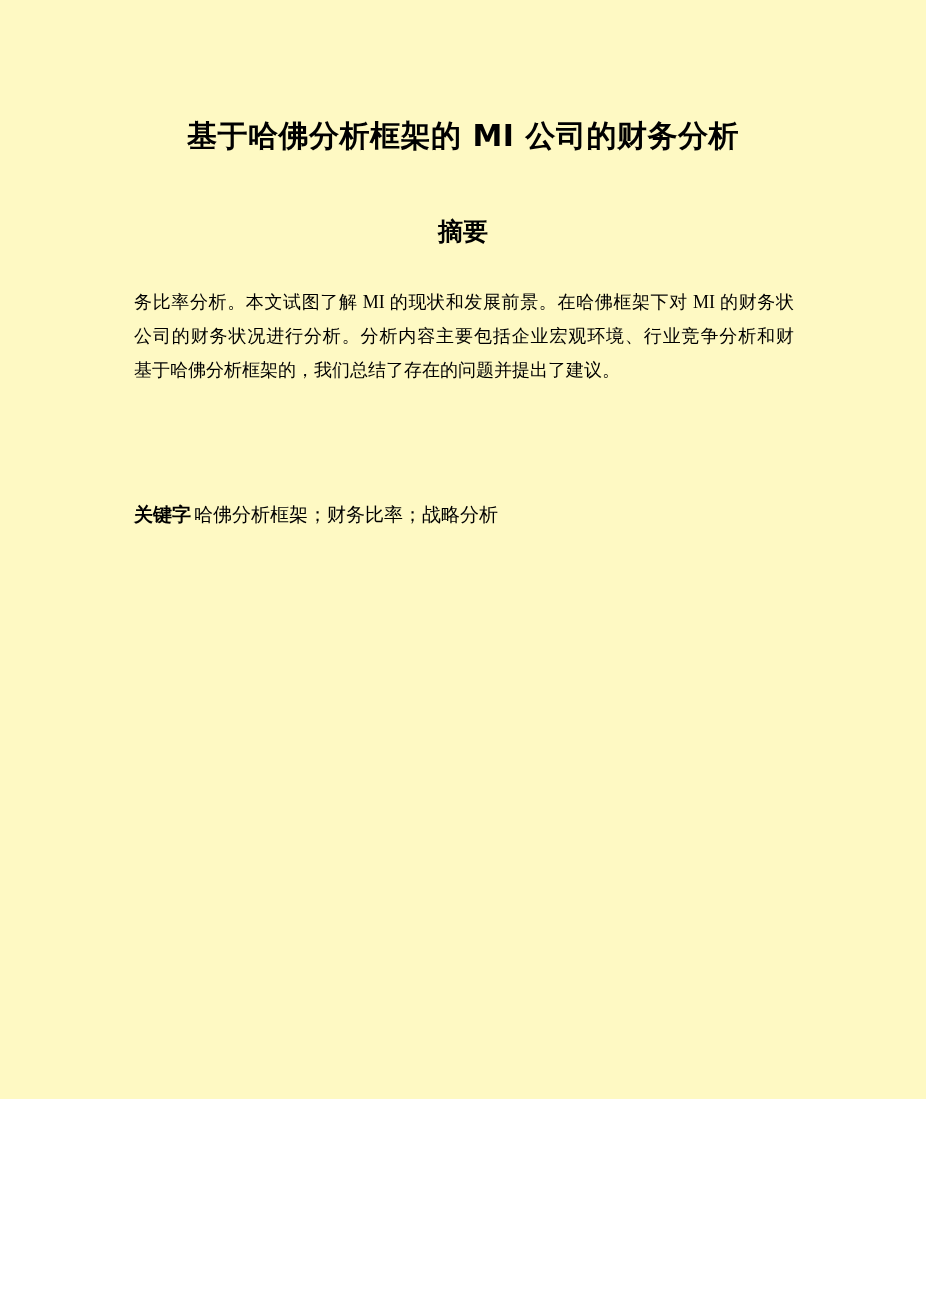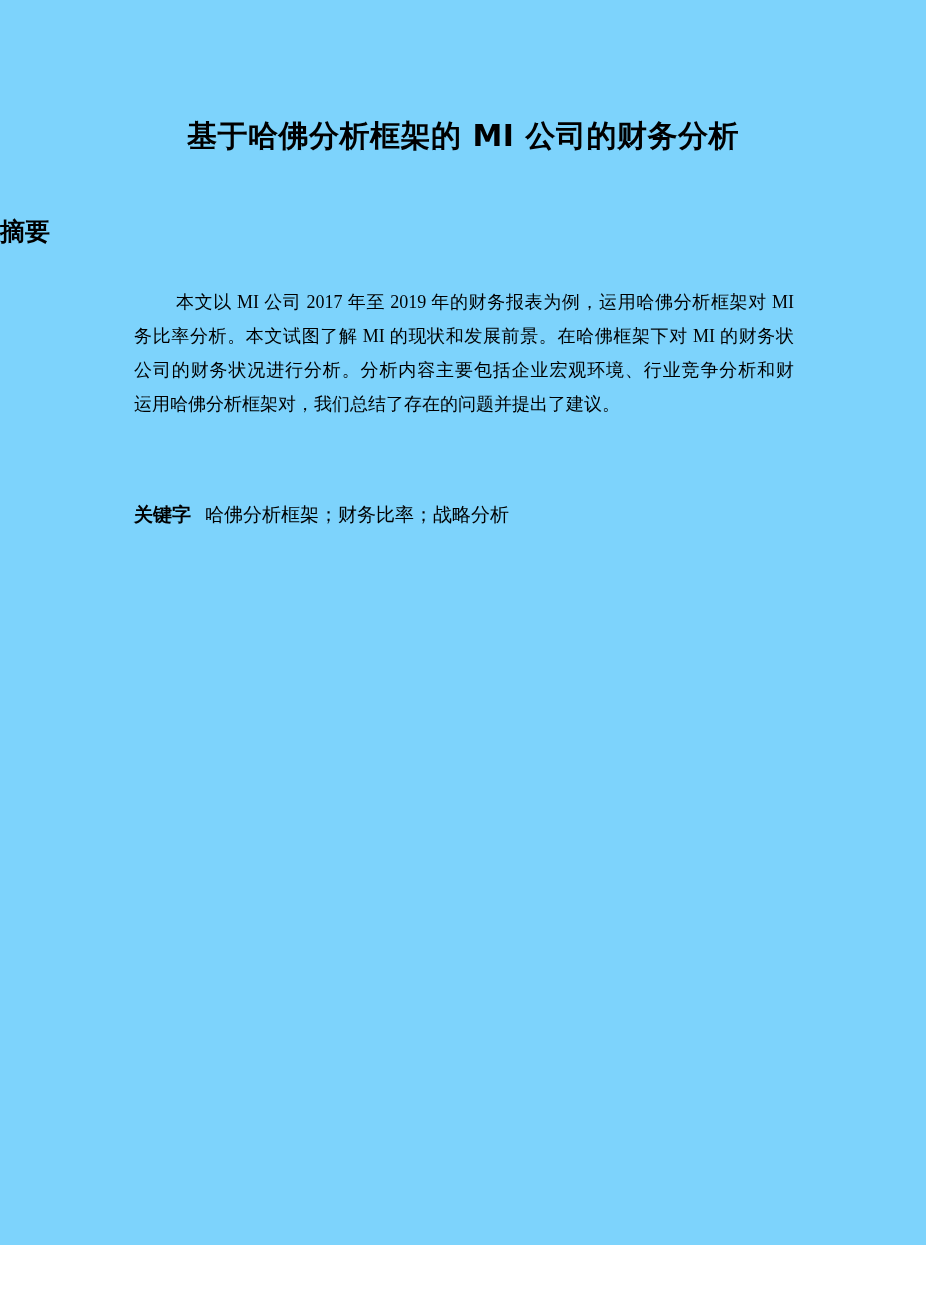--- a/index.html
+++ b/index.html
@@ -3,22 +3,22 @@
 <meta charset="utf-8">
 <style>
   html, body {
     margin: 0;
     padding: 0;
     background: #ffffff;
   }
   .page {
     position: relative;
     width: 926px;
-    height: 1245px;
-    background: #7dd3fc;
+    height: 1099px;
+    background: #fef9c3;
     color: #000000;
     font-family: "Liberation Serif", serif;
     overflow: hidden;
   }
   .doc-title {
     position: absolute;
     top: 118px;
     left: 0;
     width: 100%;
     margin: 0;
@@ -29,20 +29,21 @@
     line-height: 36px;
     letter-spacing: 0.5px;
     white-space: nowrap;
   }
   .abstract-heading {
     position: absolute;
     top: 217px;
     left: 0;
     width: 100%;
     margin: 0;
+    text-align: center;
     font-family: "DejaVu Sans", sans-serif;
     font-weight: bold;
     font-size: 25px;
     line-height: 30px;
   }
   .abstract-body {
     position: absolute;
     top: 285px;
     left: 134px;
     width: 660px;
@@ -66,39 +67,38 @@
     top: 497px;
     left: 134px;
     width: 660px;
     font-size: 19px;
     line-height: 34px;
     white-space: nowrap;
   }
   .kw-label {
     font-family: "DejaVu Sans", sans-serif;
     font-weight: bold;
-    margin-right: 14px;
+    margin-right: 3px;
   }
   .kw-text {
     font-family: Liberation Serif, serif;
   }
 </style>
 </head>
 <body>
 
 <div class="page">
 
   <h1 class="doc-title">基于哈佛分析框架的 MI 公司的财务分析</h1>
 
   <h2 class="abstract-heading">摘要</h2>
 
   <div class="abstract-body">
-    <div class="line first">本文以 MI 公司 2017 年至 2019 年的财务报表为例，运用哈佛分析框架对 MI</div>
     <div class="line">务比率分析。本文试图了解 MI 的现状和发展前景。在哈佛框架下对 MI 的财务状</div>
     <div class="line">公司的财务状况进行分析。分析内容主要包括企业宏观环境、行业竞争分析和财</div>
-    <div class="line last">运用哈佛分析框架对，我们总结了存在的问题并提出了建议。</div>
+    <div class="line last">基于哈佛分析框架的，我们总结了存在的问题并提出了建议。</div>
   </div>
 
   <div class="keywords">
     <span class="kw-label">关键字</span><span class="kw-text">哈佛分析框架；财务比率；战略分析</span>
   </div>
 
 </div>
 
 </body></html>

